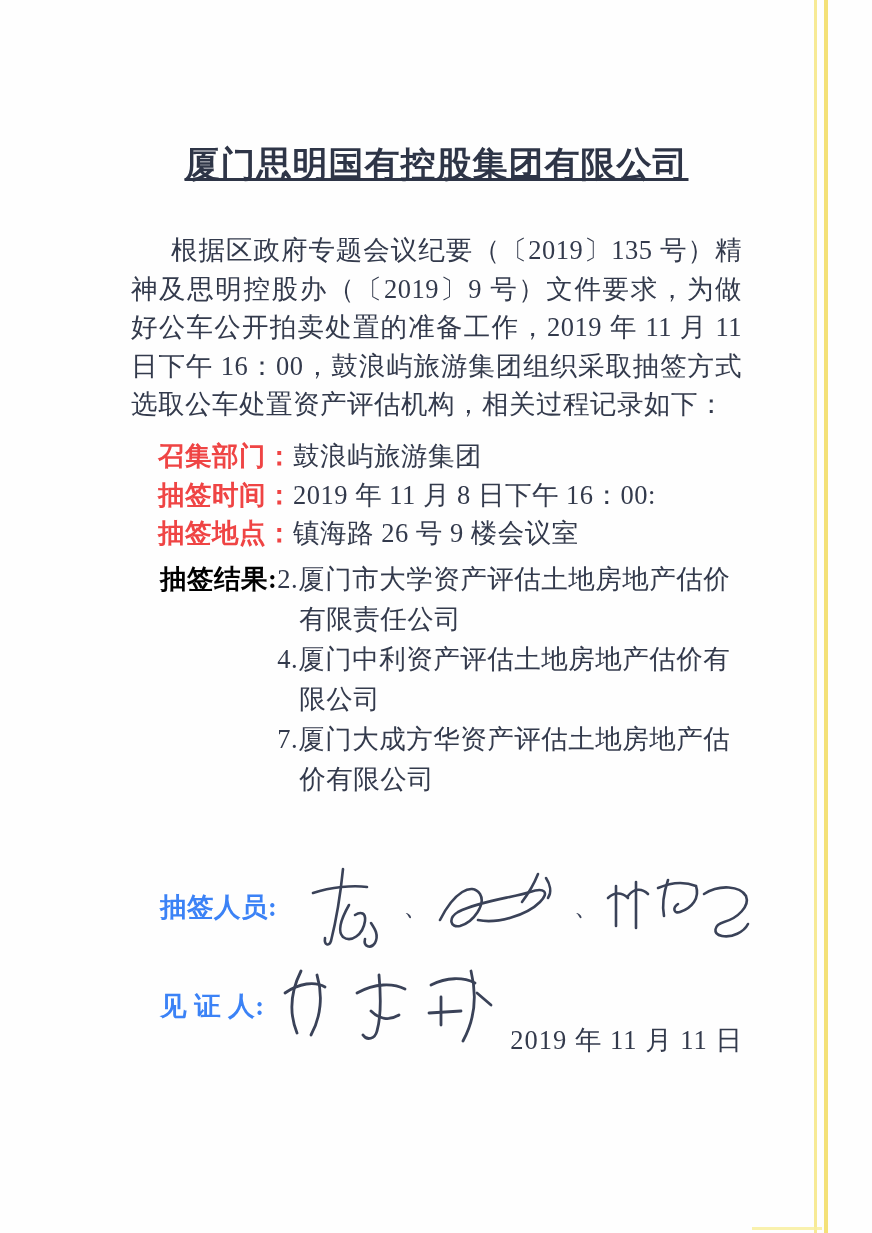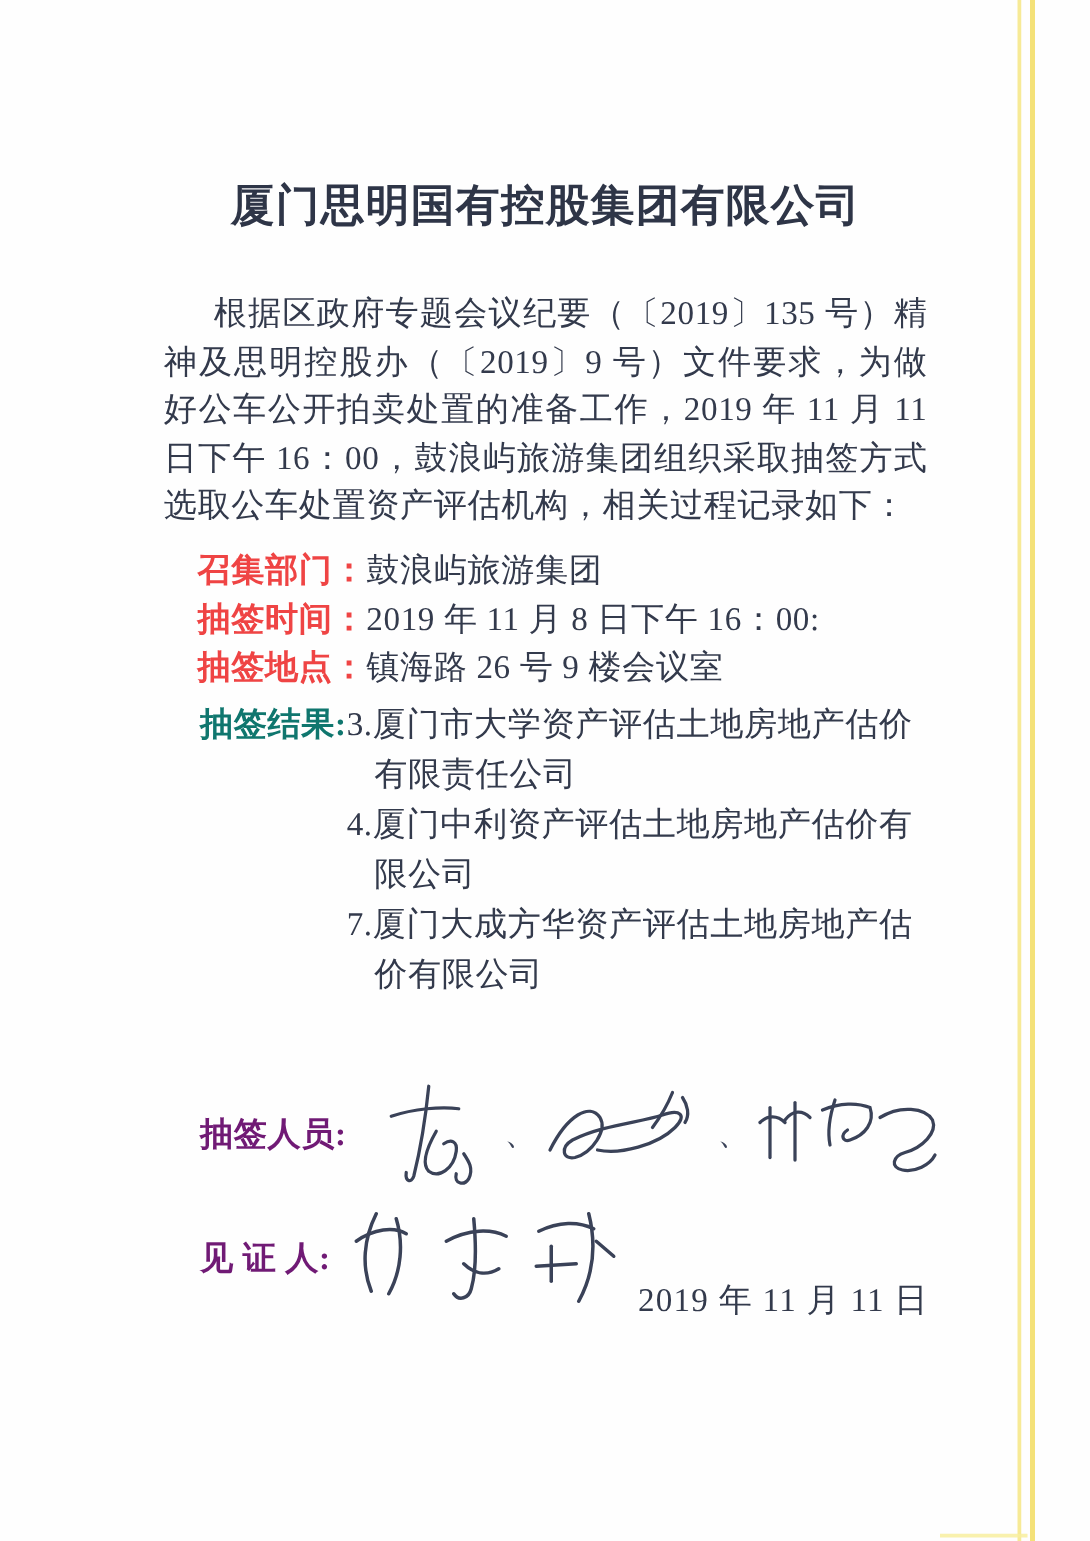--- a/index.html
+++ b/index.html
@@ -47,20 +47,21 @@
     width: 637px;
   }
   .doc-title {
     text-align: center;
     font-size: 35px;
     font-weight: bold;
     line-height: 49px;
     letter-spacing: 1px;
     color: #2e3547;
     margin: 0 0 42px 0;
+    text-decoration: underline;
   }
   .body-text {
     font-size: 26.5px;
     line-height: 38.6px;
     letter-spacing: 0.5px;
   }
   .intro {
     margin: 13px;
     text-indent: 40px;
     text-align: justify;
@@ -79,21 +80,21 @@
     font-weight: bold;
     color: #ef4444;
   }
   .result-row {
     display: flex;
     align-items: flex-start;
     margin-top: 6px;
   }
   .result-label {
     font-weight: bold;
-    color: #0f766e;
+    color: #000000;
     white-space: nowrap;
     padding-left: 42px;
     line-height: 40px;
   }
   .result-list {
     flex: 1;
     line-height: 40px;
   }
   .result-item {
     padding-left: 22px;
@@ -114,21 +115,21 @@
   .sig-row-2 {
     position: absolute;
     left: 42px;
     top: 120px;
     display: flex;
     align-items: center;
   }
   .sig-label {
     font-weight: bold;
     font-size: 26.5px;
-    color: #701a75;
+    color: #3b82f6;
     white-space: nowrap;
     margin-right: 14px;
   }
   .sig-sep {
     font-size: 26px;
     color: #3a4258;
     margin: 0 4px;
     align-self: center;
   }
   .sig-svg {
@@ -165,21 +166,21 @@
       <p class="field-line"><span class="bold-label">召集部门：</span><span>鼓浪屿旅游集团</span></p>
 
       <p class="field-line"><span class="bold-label">抽签时间：</span><span>2019 年 11 月 8 日下午 16：00:</span></p>
 
       <p class="field-line"><span class="bold-label">抽签地点：</span><span>镇海路 26 号 9 楼会议室</span></p>
 
 
       <div class="result-row">
         <div class="result-label">抽签结果:</div>
         <div class="result-list">
-          <div class="result-item">3.厦门市大学资产评估土地房地产估价有限责任公司</div>
+          <div class="result-item">2.厦门市大学资产评估土地房地产估价有限责任公司</div>
           <div class="result-item">4.厦门中利资产评估土地房地产估价有限公司</div>
           <div class="result-item">7.厦门大成方华资产评估土地房地产估价有限公司</div>
         </div>
       </div>
 
       <div class="sig-section">
 
         <div class="sig-row-1">
           <span class="sig-label">抽签人员:</span>
 

